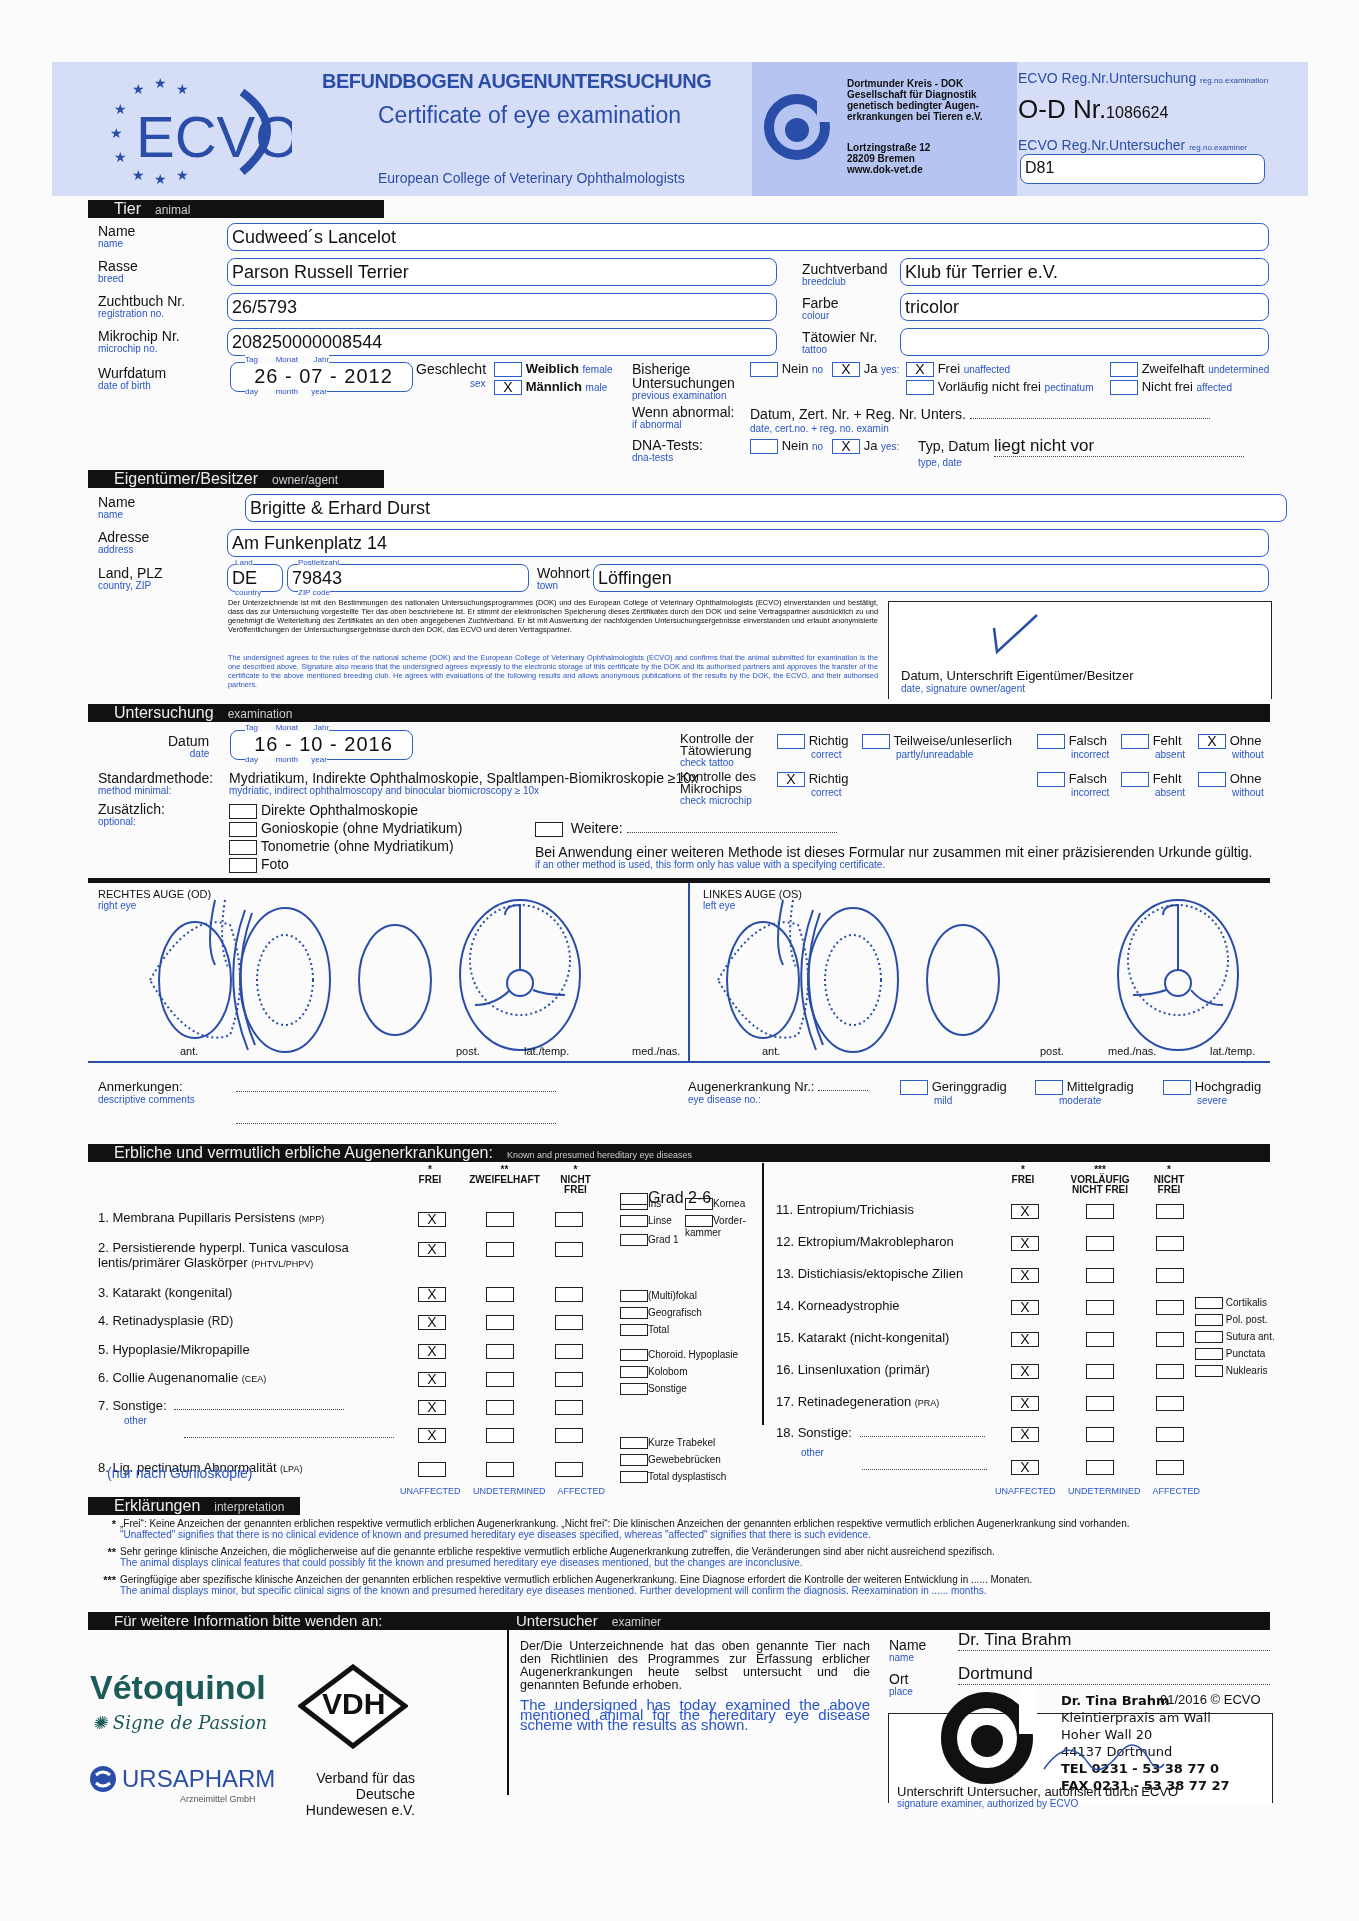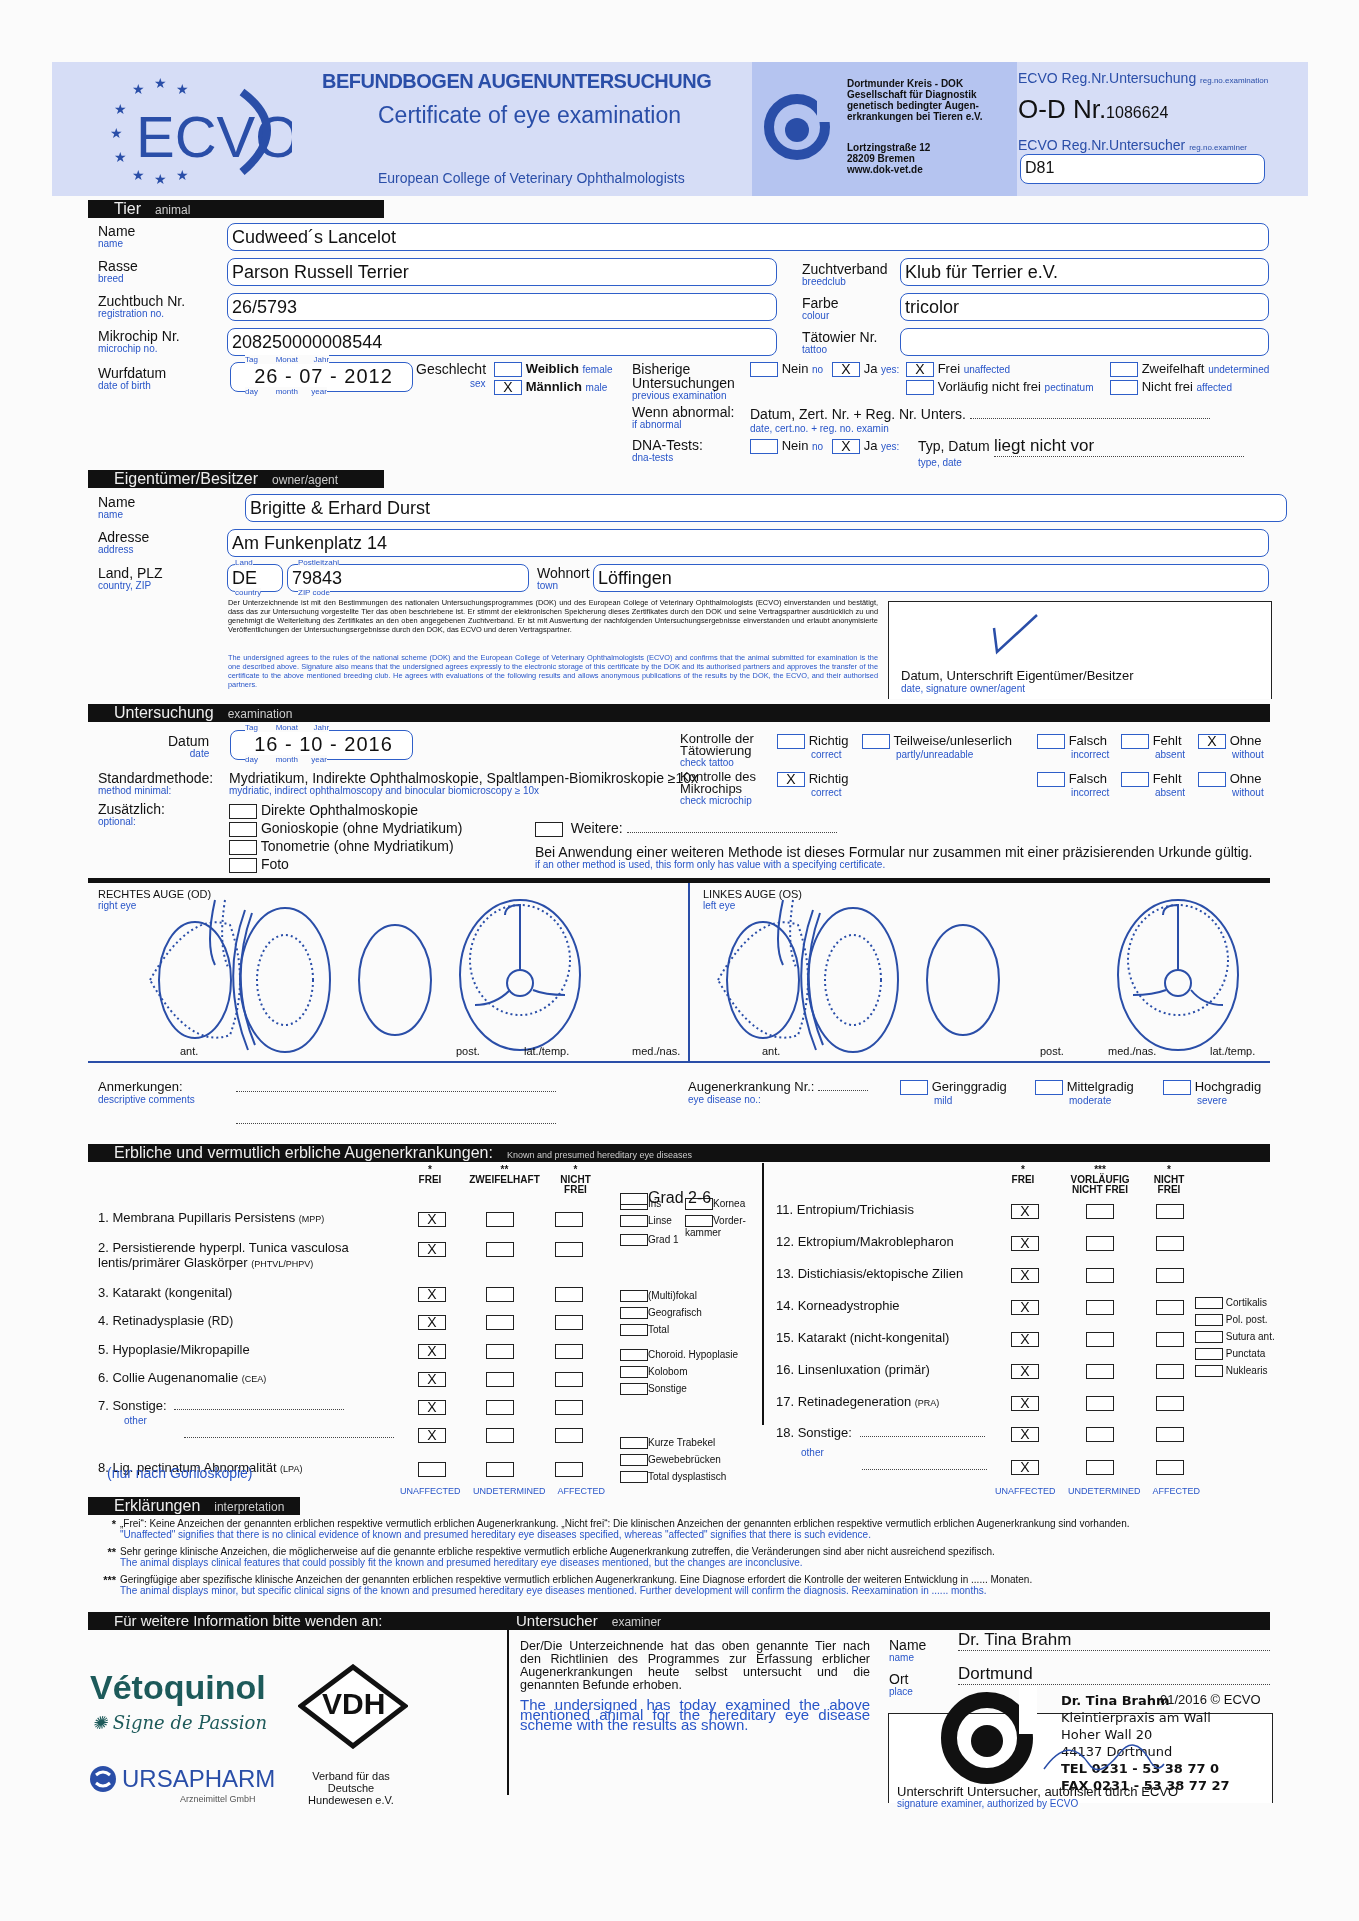--- a/index.html
+++ b/index.html
@@ -299,21 +299,21 @@
     <div class="lbl" style="font-size:13px">Anmerkungen:</div>
     <div class="sub">descriptive comments</div>
   </div>
 <div class="abs dots" style="left:236px;top:1078px;width:320px;height:14px"></div>
 <div class="abs dots" style="left:236px;top:1110px;width:320px;height:14px"></div>
 <div class="abs" style="left:688px;top:1080px">
     <div class="lbl" style="font-size:13px"><span>Augenerkrankung Nr.:</span> <span class="dots" style="width:50px"></span></div>
     <div class="sub">eye disease no.:</div>
   </div>
 <div class="row" style="left:900px;top:1079px"><span class="cb"></span> <span>Geringgradig</span><div class="sub" style="margin-left:34px">mild</div></div>
-<div class="row" style="left:1035px;top:1079px"><span class="cb"></span> <span>Mittelgradig</span><div class="sub" style="margin-left:34px">moderate</div></div>
+<div class="row" style="left:1035px;top:1079px"><span class="cb"></span> <span>Mittelgradig</span><div class="sub" style="margin-left:24px">moderate</div></div>
 <div class="row" style="left:1163px;top:1079px"><span class="cb"></span> <span>Hochgradig</span><div class="sub" style="margin-left:34px">severe</div></div>
 
 <div class="bar" style="left:88px;top:1144px;width:1182px"><span>Erbliche und vermutlich erbliche Augenerkrankungen:</span><span class="e" style="font-size:9px">Known and presumed hereditary eye diseases</span></div>
 <div class="abs" style="left:762px;top:1163px;width:2px;height:262px;background:#111"></div>
 
 <div class="abs" style="left:400px;top:1165px;width:60px;text-align:center;font-size:10px;font-weight:bold;line-height:10px">
     <div>*</div>
     <div>FREI</div>
   </div>
 <div class="abs" style="left:462px;top:1165px;width:85px;text-align:center;font-size:10px;font-weight:bold;line-height:10px">
@@ -421,21 +421,21 @@
   <span class="abs" style="left:428px;top:0;color:#eee"><span>Untersucher</span><span class="e">examiner</span></span>
 </div>
 <div class="abs" style="left:507px;top:1630px;width:2px;height:165px;background:#111"></div>
 
 <div class="abs" style="left:90px;top:1668px;font-size:34px;font-weight:bold;color:#1d5a5a">Vétoquinol</div>
 <div class="abs" style="left:92px;top:1712px;font-size:18px;font-style:italic;color:#1d5a5a;font-family:'DejaVu Serif',serif"><span>✺</span> <span>Signe de Passion</span></div>
 <svg class="abs" style="left:298px;top:1664px" width="110" height="85">
   <path d="M55 3 L107 42 L55 82 L3 42 Z" stroke="#111" stroke-width="5" fill="#fff"></path>
 </svg>
 <div class="abs" style="left:322px;top:1687px;font-size:30px;font-weight:bold">VDH</div>
-<div class="abs" style="left:296px;top:1770px;width:110px;text-align:center;font-size:11px">
+<div class="abs" style="left:305px;top:1770px;width:110px;text-align:right;font-size:14px">
     <div>Verband für das</div>
     <div>Deutsche Hundewesen e.V.</div>
   </div>
 <div class="abs" style="left:88px;top:1764px;display:flex;align-items:center">
   <svg width="30" height="30">
       <circle cx="15" cy="15" r="13" fill="#2a4ea8"></circle>
       <path d="M8 11 Q15 5 22 11 M8 19 Q15 25 22 19" stroke="#fff" stroke-width="3" fill="none"></path>
     </svg>
   <span style="font-size:24px;color:#2a4ea8;margin-left:4px">URSAPHARM</span>
 </div>

